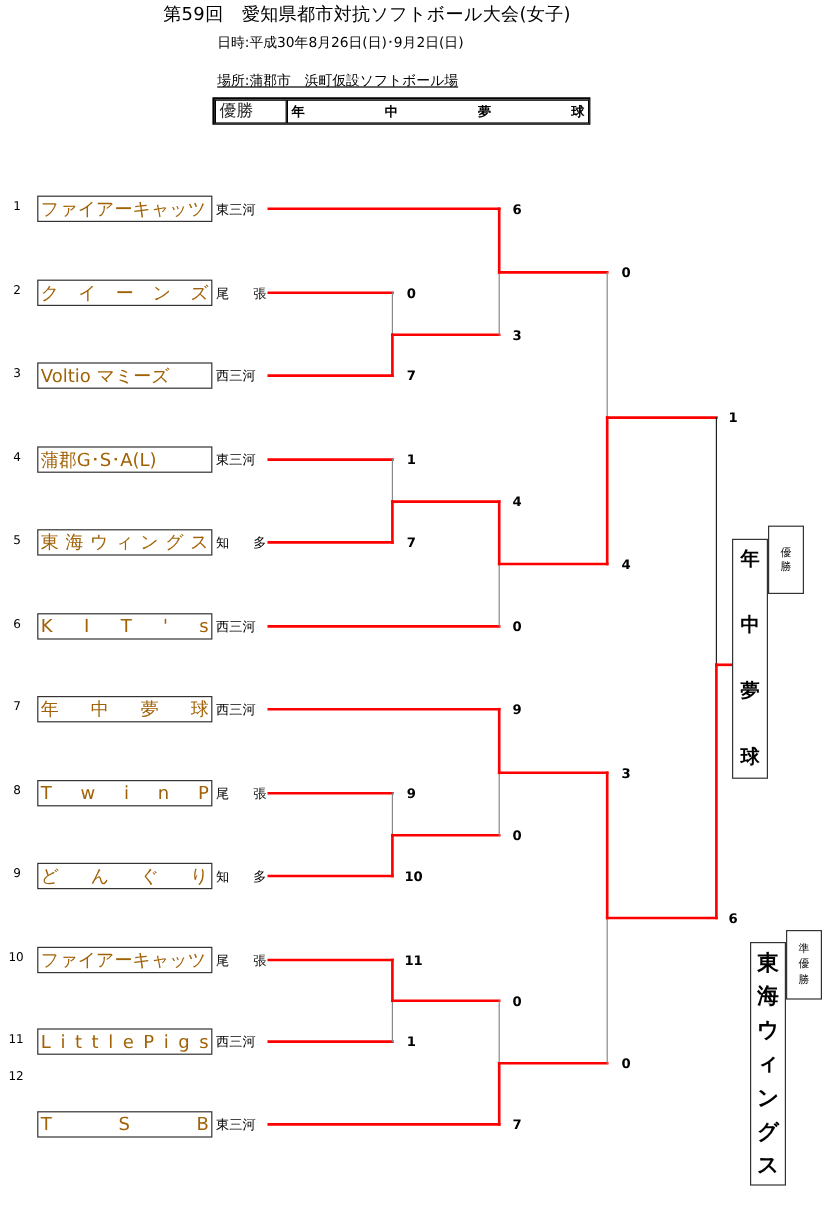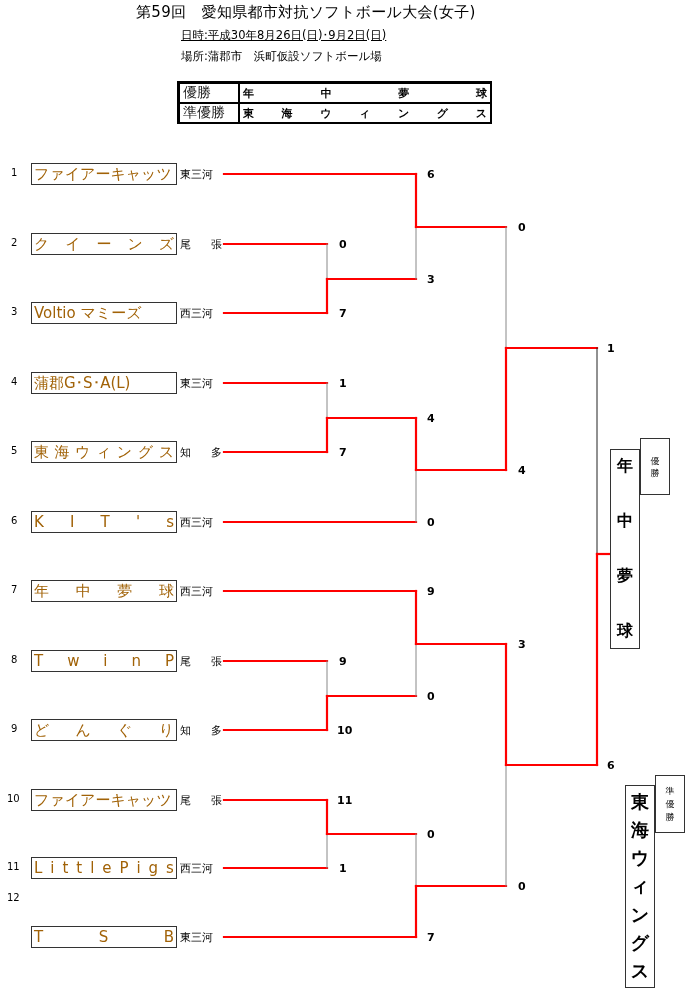--- a/index.html
+++ b/index.html
@@ -1,22 +1,22 @@
 <!DOCTYPE html>
 <html><head>
 <meta charset="utf-8">
 <style>
   html, body { margin: 0; padding: 0; background: #ffffff; }
   body { width: 700px; height: 1007px; position: relative; overflow: hidden;
          font-family: "DejaVu Sans", "Liberation Sans", sans-serif; color: #000; }
   .abs { position: absolute; }
   .title { left: 136px; top: 3px; font-size: 15px; white-space: nowrap; letter-spacing: 0.3px; }
   .sub { left: 181px; font-size: 11.5px; white-space: nowrap; }
-  .sub1 { top: 28px; text-decoration: underline; }
-  .sub2 { top: 49px; }
+  .sub1 { top: 28px; }
+  .sub2 { top: 60px; text-decoration: underline; }
 
   
   .result-table { left: 177px; top: 81px; border-collapse: separate; border-spacing: 0;
                   border: 2px solid #000; border-right-width: 1px; border-bottom-width: 1px; }
   .result-table td { border: 1px solid #000; height: 18px; padding: 0 3px; font-size: 13px; margin-left: 26px; }
   .result-table .lab { width: 52px; font-size: 14px; color: #222; }
   .result-table .val { width: 244px; font-weight: bold; font-size: 11px; }
   .spread { display: flex; justify-content: space-between; }
 
   
@@ -48,34 +48,20 @@
 <table class="abs result-table">
   <tbody>
       <tr>
     <td class="lab">優勝</td>
     <td class="val">
       <div class="spread">
             <span>年</span>
             <span>中</span>
             <span>夢</span>
             <span>球</span>
-          </div>
-    </td>
-  </tr>
-  <tr>
-    <td class="lab">準優勝</td>
-    <td class="val">
-      <div class="spread">
-            <span>東</span>
-            <span>海</span>
-            <span>ウ</span>
-            <span>ィ</span>
-            <span>ン</span>
-            <span>グ</span>
-            <span>ス</span>
           </div>
     </td>
   </tr>
 </tbody>
   </table>
 
 <svg class="bracket" width="700" height="1007">
   <g id="lines">
       <line x1="224" y1="174" x2="416" y2="174" stroke="#ff0000" stroke-width="2.2" stroke-linecap="square"></line>
       <line x1="224" y1="244" x2="327" y2="244" stroke="#ff0000" stroke-width="2.2" stroke-linecap="square"></line>

